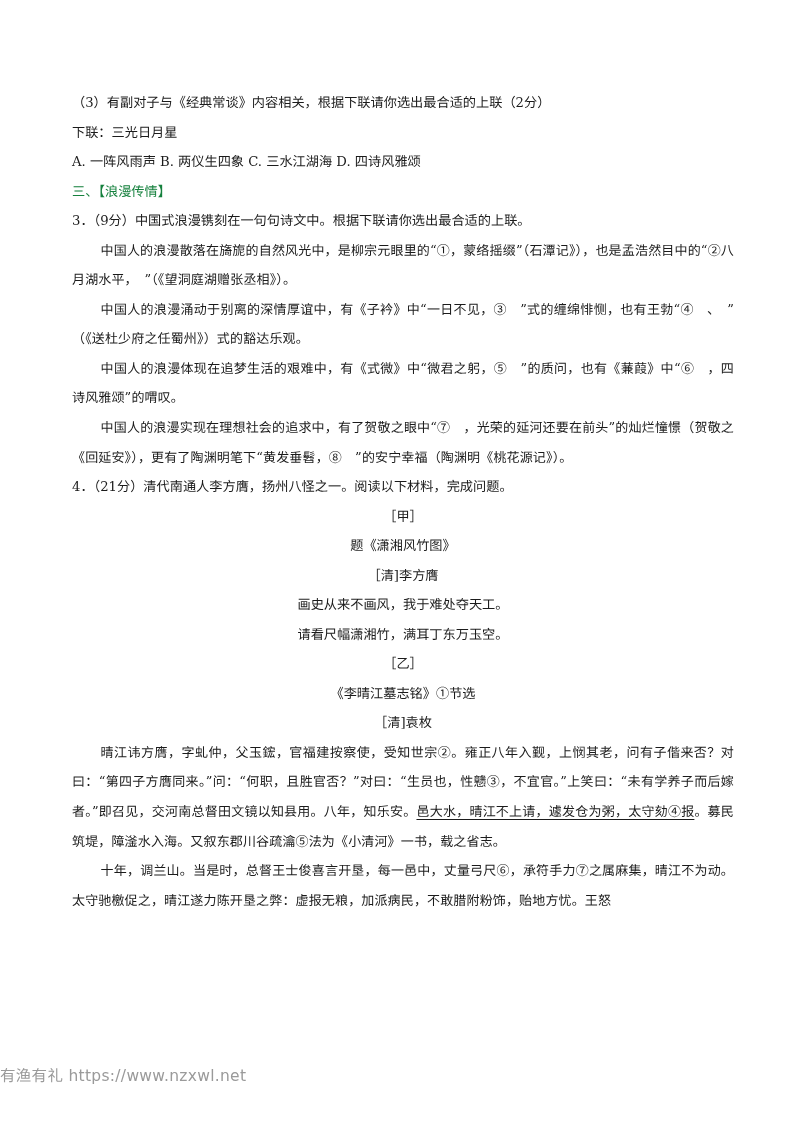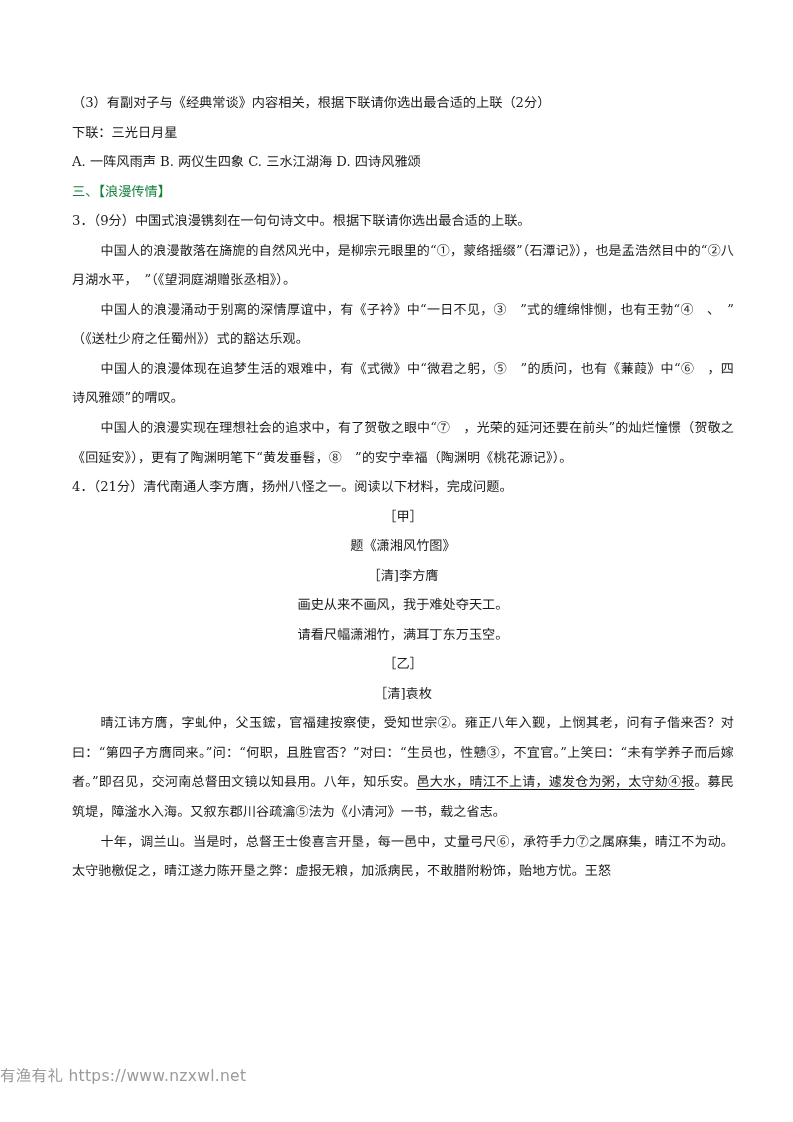--- a/index.html
+++ b/index.html
@@ -99,20 +99,21 @@
 
     <div class="q-line"><span>4．</span><span>（21分）清代南通人李方膺，扬州八怪之一。阅读以下材料，完成问题。</span></div>
 
     <div class="centered">［甲］</div>
     <div class="centered">题《潇湘风竹图》</div>
     <div class="centered">［清]李方膺</div>
     <div class="centered">画史从来不画风，我于难处夺天工。</div>
     <div class="centered">请看尺幅潇湘竹，满耳丁东万玉空。</div>
 
     <div class="centered">［乙］</div>
+    <div class="centered">《李晴江墓志铭》①节选</div>
     <div class="centered">［清]袁枚</div>
 
     <p class="para indent"><span>晴江讳方膺，字虬仲，父玉鋐，官福建按察使，受知世宗②。雍正八年入觐，上悯其老，问有子偕来否？对曰：“第四子方膺同来。”问：“何职，且胜官否？”对曰：“生员也，性戆③，不宜官。”上笑曰：“未有学养子而后嫁者。”即召见，交河南总督田文镜以知县用。八年，知乐安。</span><u class="ul">邑大水，晴江不上请，遽发仓为粥，太守劾④报</u><span>。募民筑堤，障滏水入海。又叙东郡川谷疏瀹⑤法为《小清河》一书，载之省志。</span></p>
 
     <p class="para indent">十年，调兰山。当是时，总督王士俊喜言开垦，每一邑中，丈量弓尺⑥，承符手力⑦之属麻集，晴江不为动。太守驰檄促之，晴江遂力陈开垦之弊：虚报无粮，加派病民，不敢腊附粉饰，贻地方忧。王怒</p>
 
   </div>
 
   <div class="watermark"><span>有渔有礼</span> <span class="wm-url">https://www.nzxwl.net</span></div>
 </div>

